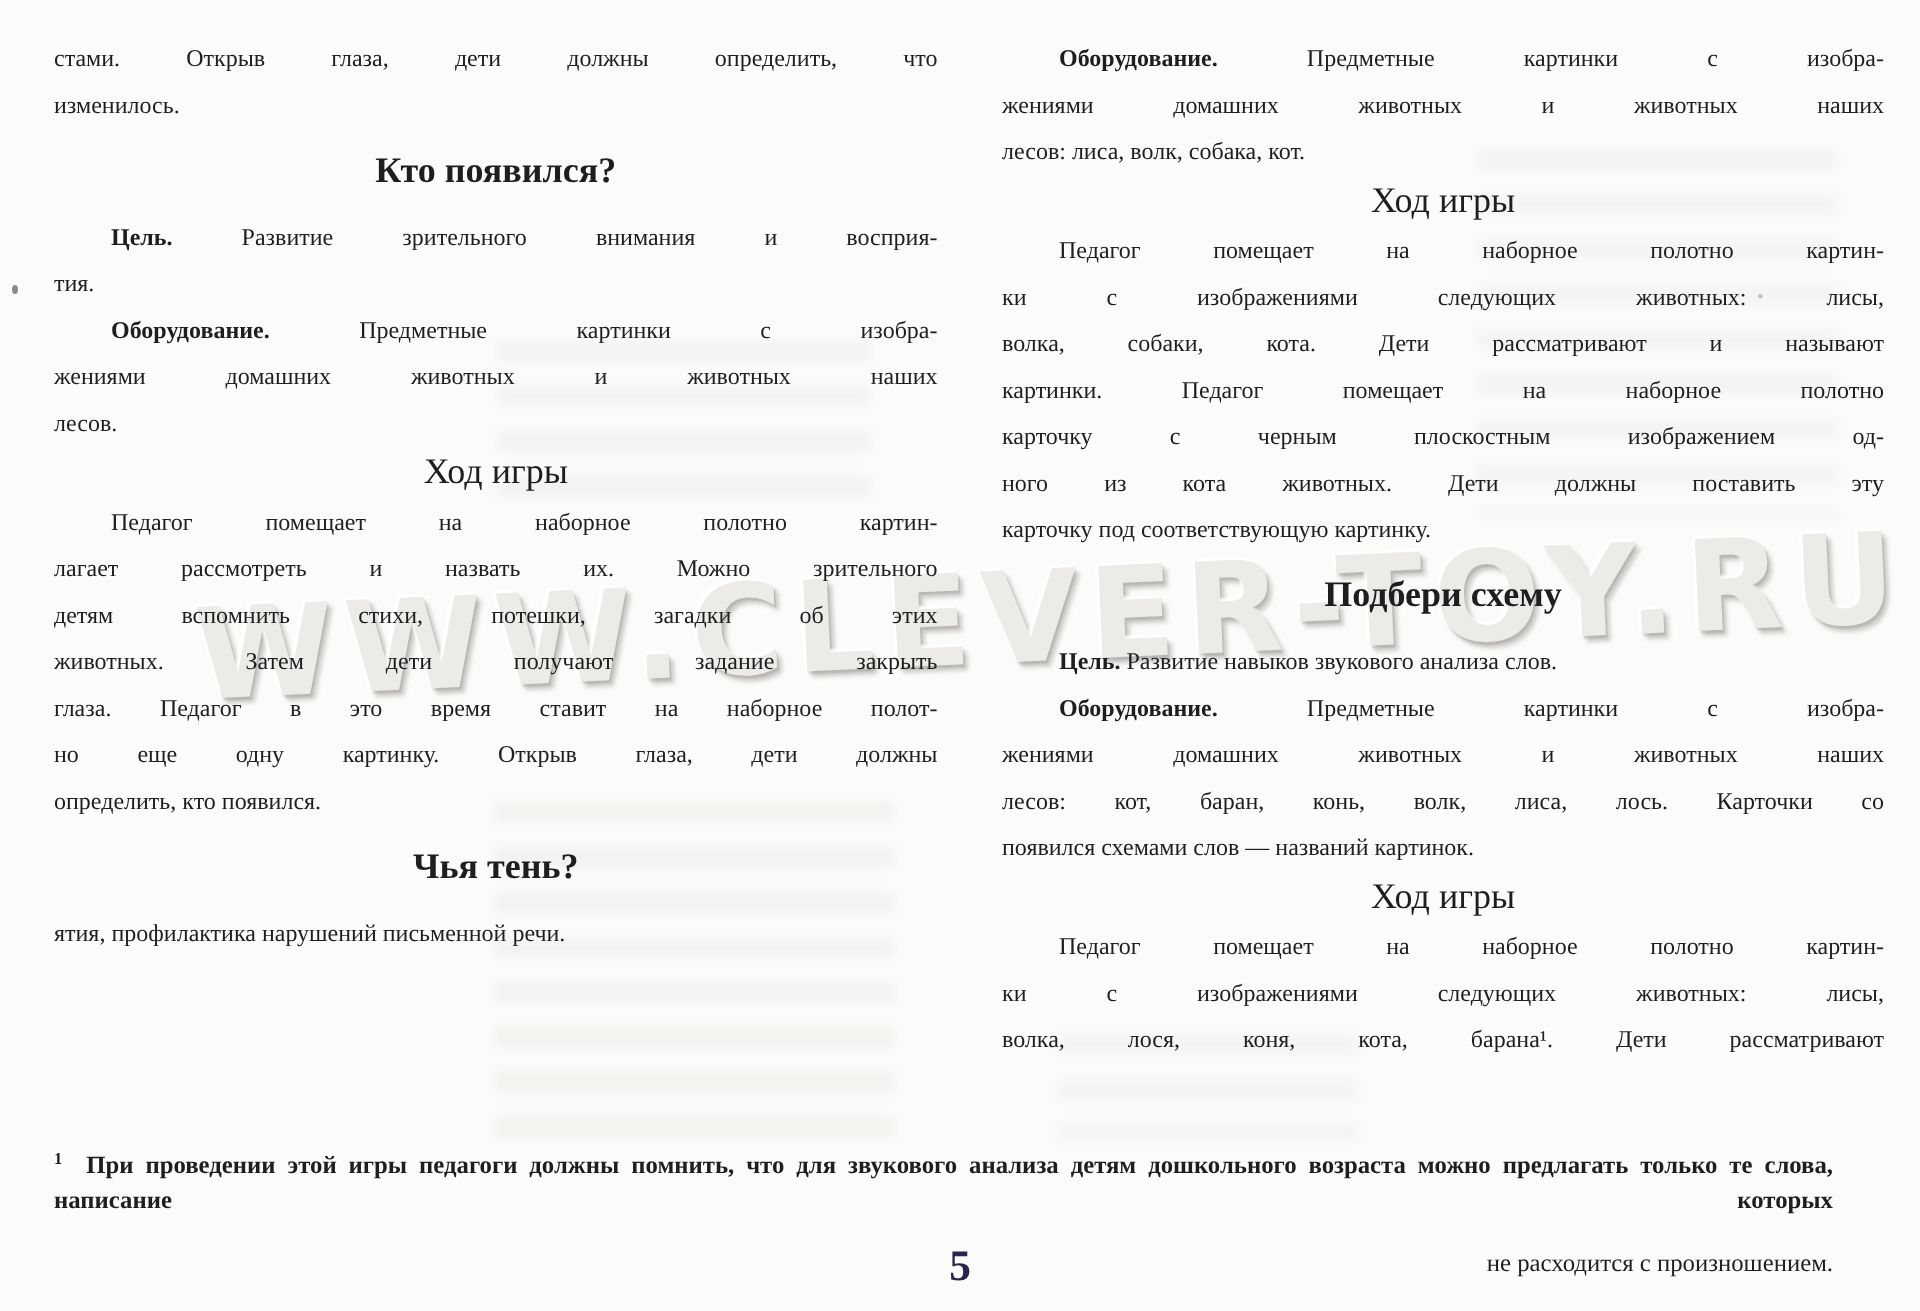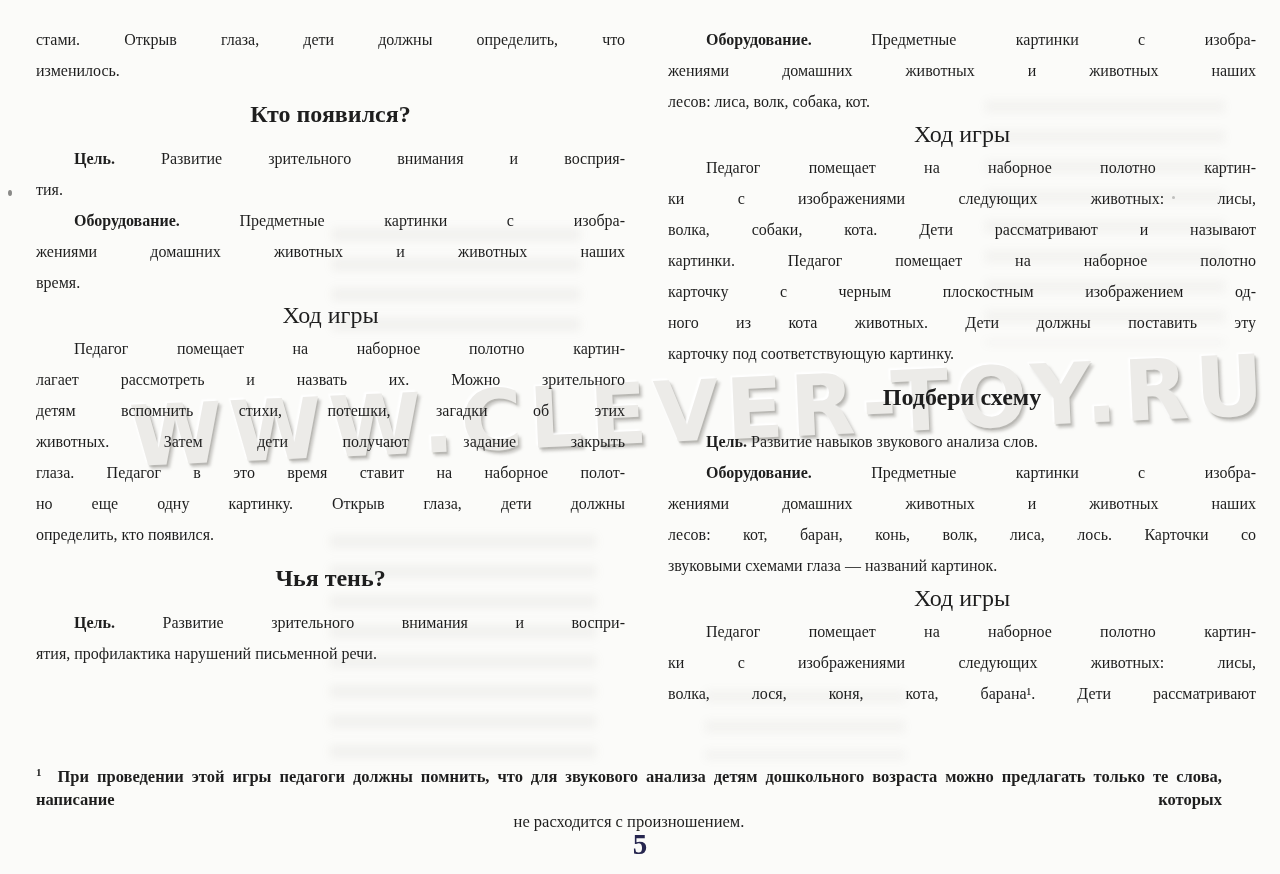--- a/index.html
+++ b/index.html
@@ -86,21 +86,21 @@
   
   #footnote {
     position: absolute;
     left: 36px; top: 766px;
     width: 1186px;
     z-index: 2;
     font-size: 16.5px;
     line-height: 22.5px;
   }
   .fn-first { text-align: justify; text-align-last: justify; font-weight: bold; }
-  .fn-rest  { text-align: center; }
+  .fn-rest  { text-align: right; margin-top: 20px; }
   #footnote sup {
     font-size: 11px;
     margin-right: 16px;
     line-height: 0;
   }
   
   #page-number {
     position: absolute;
     left: 0; top: 828px;
     width: 1280px;
@@ -124,51 +124,50 @@
 <div id="watermark">WWW.CLEVER-TOY.RU</div>
 
 <div class="col" id="col-left">
     <div class="line">стами. Открыв глаза, дети должны определить, что</div>
     <div class="line lastline">изменилось.</div>
     <div class="heading bold">Кто появился?</div>
     <div class="line indent"><span class="lead">Цель.</span> Развитие зрительного внимания и восприя-</div>
     <div class="line lastline">тия.</div>
     <div class="line indent"><span class="lead">Оборудование.</span> Предметные картинки с изобра-</div>
     <div class="line">жениями домашних животных и животных наших</div>
-    <div class="line lastline">время.</div>
+    <div class="line lastline">лесов.</div>
     <div class="heading italic">Ход игры</div>
     <div class="line indent">Педагог помещает на наборное полотно картин-</div>
     <div class="line">лагает рассмотреть и назвать их. Можно зрительного</div>
     <div class="line">детям вспомнить стихи, потешки, загадки об этих</div>
     <div class="line">животных. Затем дети получают задание закрыть</div>
     <div class="line">глаза. Педагог в это время ставит на наборное полот-</div>
     <div class="line">но еще одну картинку. Открыв глаза, дети должны</div>
     <div class="line lastline">определить, кто появился.</div>
     <div class="heading bold">Чья тень?</div>
-    <div class="line indent"><span class="lead">Цель.</span> Развитие зрительного внимания и воспри-</div>
     <div class="line lastline">ятия, профилактика нарушений письменной речи.</div>
   </div>
 <div class="col" id="col-right">
     <div class="line indent"><span class="lead">Оборудование.</span> Предметные картинки с изобра-</div>
     <div class="line">жениями домашних животных и животных наших</div>
     <div class="line lastline">лесов: лиса, волк, собака, кот.</div>
     <div class="heading italic">Ход игры</div>
     <div class="line indent">Педагог помещает на наборное полотно картин-</div>
     <div class="line">ки с изображениями следующих животных: лисы,</div>
     <div class="line">волка, собаки, кота. Дети рассматривают и называют</div>
     <div class="line">картинки. Педагог помещает на наборное полотно</div>
     <div class="line">карточку с черным плоскостным изображением од-</div>
     <div class="line">ного из кота животных. Дети должны поставить эту</div>
     <div class="line lastline">карточку под соответствующую картинку.</div>
     <div class="heading bold">Подбери схему</div>
     <div class="line indent lastline"><span class="lead">Цель.</span> Развитие навыков звукового анализа слов.</div>
     <div class="line indent"><span class="lead">Оборудование.</span> Предметные картинки с изобра-</div>
     <div class="line">жениями домашних животных и животных наших</div>
     <div class="line">лесов: кот, баран, конь, волк, лиса, лось. Карточки со</div>
-    <div class="line lastline">звуковыми схемами глаза — названий картинок.</div>
+    <div class="line lastline">появился схемами слов — названий картинок.</div>
     <div class="heading italic">Ход игры</div>
     <div class="line indent">Педагог помещает на наборное полотно картин-</div>
     <div class="line">ки с изображениями следующих животных: лисы,</div>
     <div class="line">волка, лося, коня, кота, барана¹. Дети рассматривают</div>
   </div>
 
 <div id="footnote">
   <div class="fn-first"><sup>1</sup><span>При проведении этой игры педагоги должны помнить, что для звукового анализа детям дошкольного возраста можно предлагать  только те слова, написание которых</span></div>
   <div class="fn-rest">не расходится с произношением.</div>
 </div>

